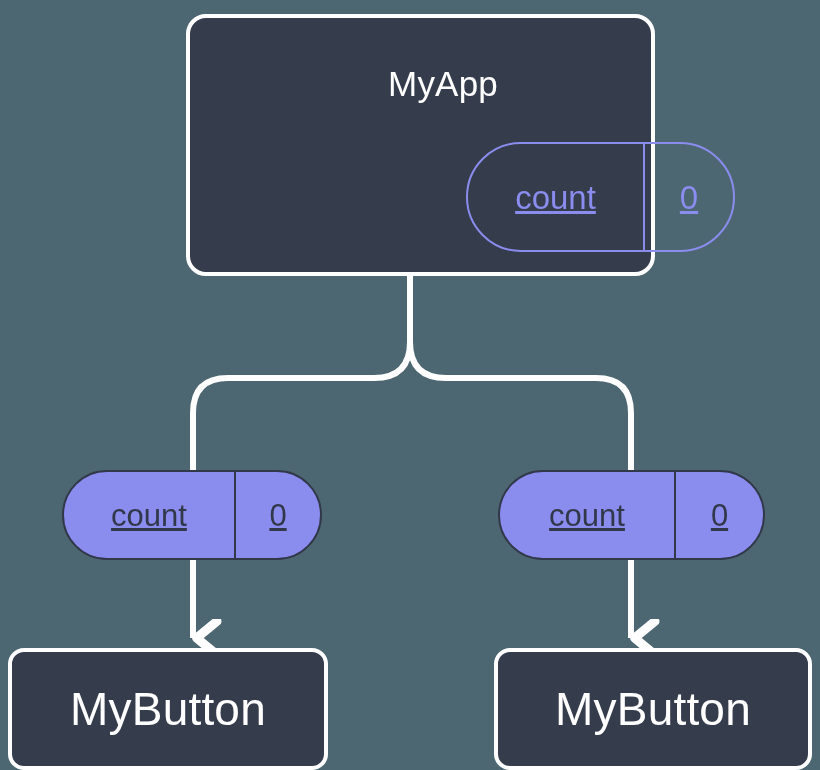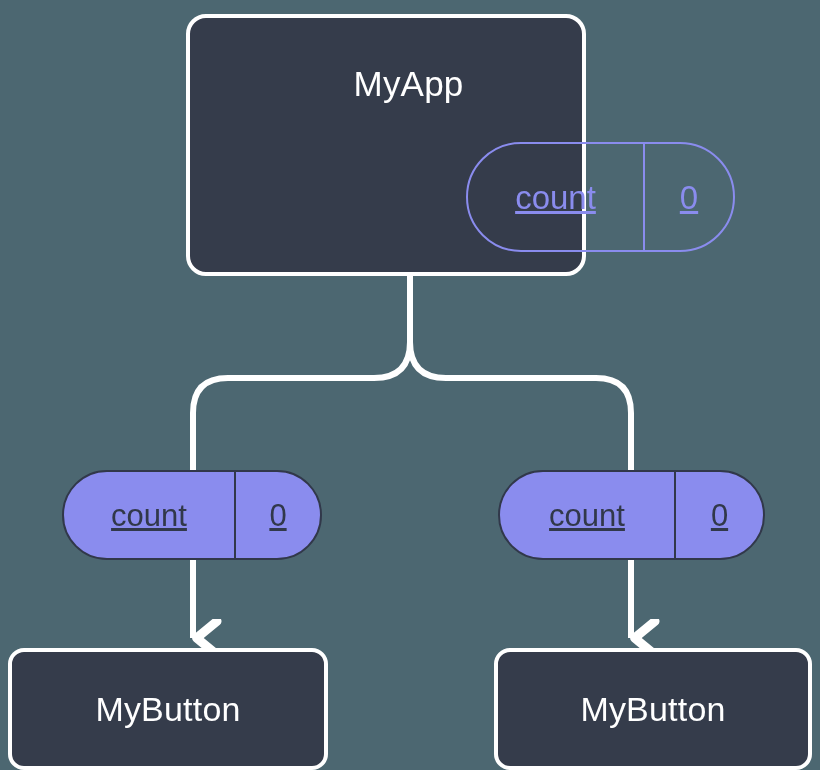--- a/index.html
+++ b/index.html
@@ -44,21 +44,21 @@
     font-weight: 400;
     letter-spacing: 0.2px;
     line-height: 1;
     white-space: nowrap;
   }
 
   
   #node-myapp {
     left: 186px;
     top: 14px;
-    width: 400px;
+    width: 469px;
     height: 262px;
     border-radius: 20px;
     padding-left: 45px;
   }
   #node-myapp .component-title {
     margin-top: 48px;
   }
 
   
   .leaf-box {
@@ -70,21 +70,21 @@
     left: 8px;
     top: 648px;
     width: 320px;
   }
   #node-mybutton-right {
     left: 494px;
     top: 648px;
     width: 318px;
   }
   .leaf-box .component-title {
-    font-size: 34px;
+    font-size: 46px;
   }
 
   
   .state-pill {
     position: absolute;
     box-sizing: border-box;
     display: flex;
     align-items: stretch;
     border-radius: 999px;
     overflow: hidden;

